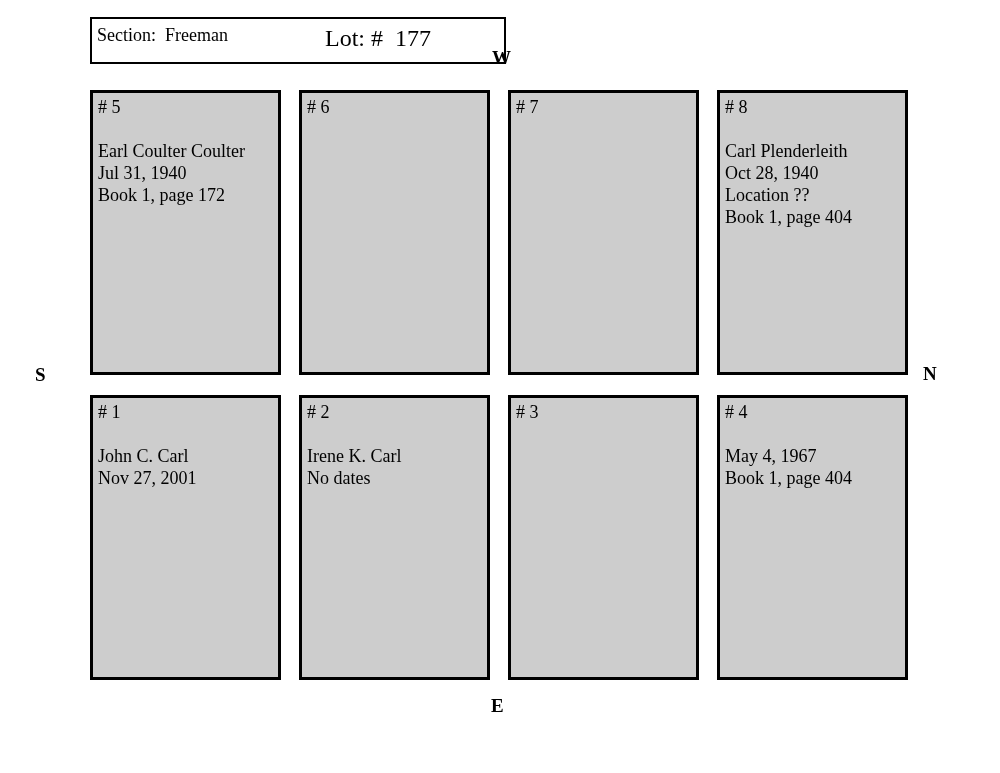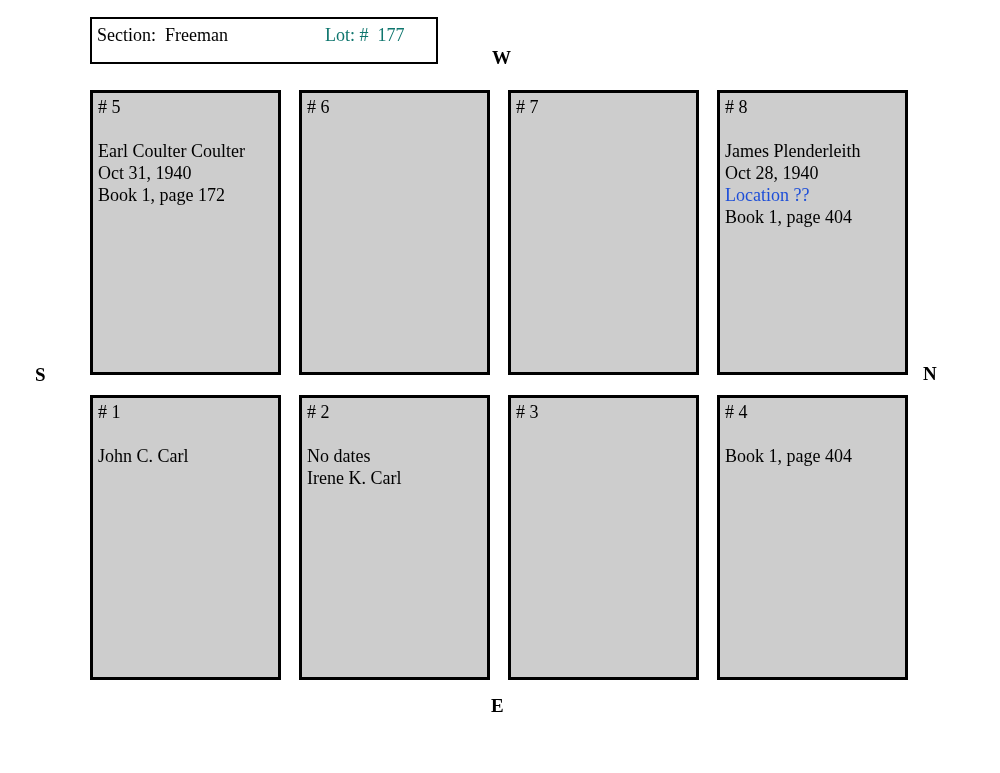--- a/index.html
+++ b/index.html
@@ -14,32 +14,32 @@
   .page{
     position:relative;
     width:1000px;
     height:773px;
     background:#ffffff;
     overflow:hidden;
   }
   .header-box{
     position:absolute;
     left:90px; top:17px;
-    width:348px; height:47px;
+    width:416px; height:47px;
     box-sizing:border-box;
     border:2px solid #000;
     background:#ffffff;
   }
   .header-box .section-label{
     position:absolute; left:5px; top:6px;
     font-size:18px; color:#000; white-space:pre;
   }
   .header-box .lot-label{
     position:absolute; left:233px; top:6px;
-    font-size:18px; color:#0f766e; white-space:pre;
+    font-size:24px; color:#000000; white-space:pre;
   }
   .compass{
     position:absolute;
     font-size:19px;
     font-weight:bold;
     color:#000;
   }
   .compass.w{left:492px; top:47px;}
   .compass.s{left:35px;  top:364px;}
   .compass.n{left:923px; top:363px;}
@@ -84,66 +84,68 @@
   <div class="compass s">S</div>
   <div class="compass n">N</div>
   <div class="compass e">E</div>
 
   <div class="plot-grid">
 
     <div class="plot">
       <div class="plot-number"># 5</div>
       <div class="plot-lines">
           <div>Earl Coulter Coulter</div>
-          <div>Oct 31, 1940</div>
+          <div>Jul 31, 1940</div>
           <div>Book 1, page 172</div>
         </div>
     </div>
 
     <div class="plot">
       <div class="plot-number"># 6</div>
       <div class="plot-lines"></div>
     </div>
 
     <div class="plot">
       <div class="plot-number"># 7</div>
       <div class="plot-lines"></div>
     </div>
 
     <div class="plot">
       <div class="plot-number"># 8</div>
       <div class="plot-lines">
-          <div>James Plenderleith</div>
+          <div>Carl Plenderleith</div>
           <div>Oct 28, 1940</div>
-          <div style="color: #1d4ed8;">Location ??</div>
+          <div style="color: #000000;">Location ??</div>
           <div>Book 1, page 404</div>
         </div>
     </div>
 
     <div class="plot">
       <div class="plot-number"># 1</div>
       <div class="plot-lines">
           <div>John C. Carl</div>
+          <div>Nov 27, 2001</div>
         </div>
     </div>
 
     <div class="plot">
       <div class="plot-number"># 2</div>
       <div class="plot-lines">
+          <div>Irene K. Carl</div>
           <div>No dates</div>
-          <div>Irene K. Carl</div>
         </div>
     </div>
 
     <div class="plot">
       <div class="plot-number"># 3</div>
       <div class="plot-lines"></div>
     </div>
 
     <div class="plot">
       <div class="plot-number"># 4</div>
       <div class="plot-lines">
+          <div>May 4, 1967</div>
           <div>Book 1, page 404</div>
         </div>
     </div>
 
   </div>
 </div>
 
 </body></html>

